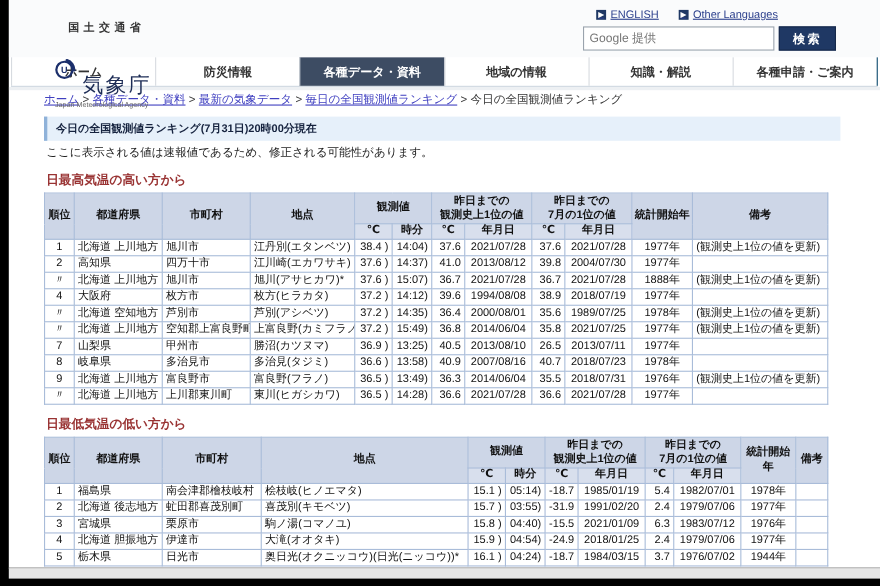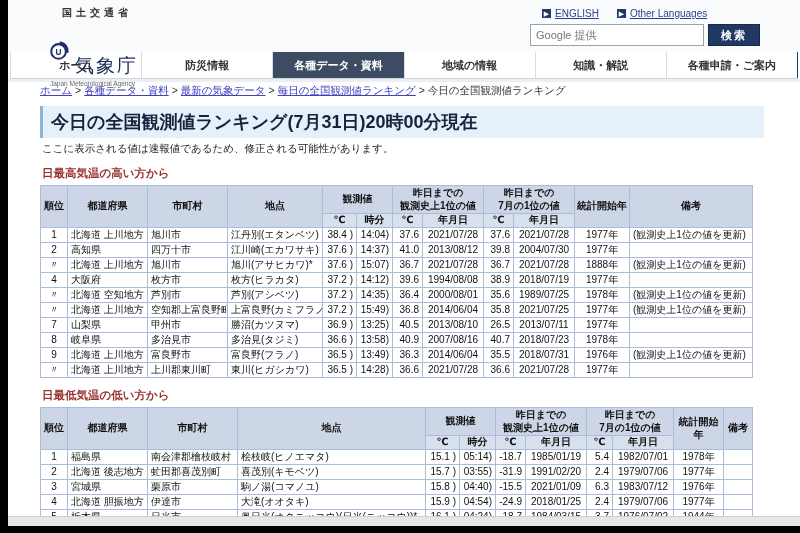--- a/index.html
+++ b/index.html
@@ -2,21 +2,21 @@
 <html lang="ja"><head>
 <meta charset="utf-8">
 <style>
   html,body{margin:0;padding:0;width:800px;height:533px;overflow:hidden;background:#000;}
   body{font-family:"Liberation Sans","DejaVu Sans",sans-serif;-webkit-font-smoothing:antialiased;}
   .page{position:absolute;left:8px;top:0;width:792px;height:516px;background:#fff;overflow:hidden;}
   .footer-gray{position:absolute;left:8px;top:516px;width:792px;height:9px;background:#e6e6e6;border-top:1px solid #cfcfcf;}
 
   
   .site-header{position:relative;height:52px;background:#fafbfc;}
-  .brand{position:absolute;left:40px;top:6px;}
+  .brand{position:absolute;left:40px;top:18px;}
   .ministry{font-size:10px;font-weight:bold;letter-spacing:4px;color:#333;margin-left:14px;}
   .brand-row{display:flex;align-items:center;margin-top:2px;}
   .logo{width:22px;height:22px;margin-right:5px;}
   .agency{font-size:19px;font-weight:normal;color:#1c2b55;letter-spacing:2px;margin-top:31px;}
   .agency-en{font-size:6.5px;color:#666;margin-top:1px;margin-left:2px;}
   .header-right{position:absolute;right:40px;top:8px;text-align:left;}
   .lang-links{display:flex;gap:18px;align-items:center;font-size:10px;margin-bottom:5px;margin-left:12px;}
   .lang-links a{color:#2b3f8c;text-decoration:underline;display:flex;align-items:center;gap:4px;cursor:pointer;}
   .sq-icon{display:inline-block;width:9px;height:9px;background:#1f3864;color:#fff;font-size:7px;line-height:9px;text-align:center;}
   .search-row{display:flex;gap:4px;justify-content:space-between;}
@@ -29,21 +29,21 @@
   .nav-item{flex:1;display:flex;align-items:center;justify-content:center;font-size:11px;font-weight:bold;color:#333;border-left:1px solid #d7dbe0;cursor:pointer;}
   .nav-item:last-child{border-right:1px solid #0c4a6e;}
   .nav-item.active{background:#3d4c63;color:#fff;}
   .nav-shadow{height:3px;background:#edf0f3;}
 
   
   .content{padding:0 36px 0 32px;}
   .breadcrumb{font-size:10.5px;color:#333;margin:2px 0 8px 0;}
   .breadcrumb a{color:#4040c0;text-decoration:underline;cursor:pointer;}
   .breadcrumb .sep{color:#333;margin:0 3px;}
-  .page-title{background:#e6f0fa;border-left:3px solid #8fb2d9;font-size:18px;font-weight:bold;color:#16233f;padding:4px 8px;margin-bottom:4px;}
+  .page-title{background:#e6f0fa;border-left:3px solid #8fb2d9;font-size:10px;font-weight:bold;color:#16233f;padding:4px 8px;margin-bottom:4px;}
   .page-note{font-size:10.5px;color:#222;margin:4px 0 10px 2px;}
   .section-title{font-size:11.5px;font-weight:bold;color:#993333;margin:10px 0 4px 2px;}
 
   
   table{border-collapse:collapse;table-layout:fixed;width:712px;font-size:10px;color:#111;}
   table,th,td{border:1px solid #a9bcd9;}
   table{border:1px solid #8ba0c6;}
   th{background:#cdd6e7;font-weight:bold;padding:1px 2px;line-height:1.25;text-align:center;}
   th.pre{white-space:pre-line;margin-left:22px;}
   tr.subhead th{background:#d8dfed;height:13px;padding:0 2px;}

